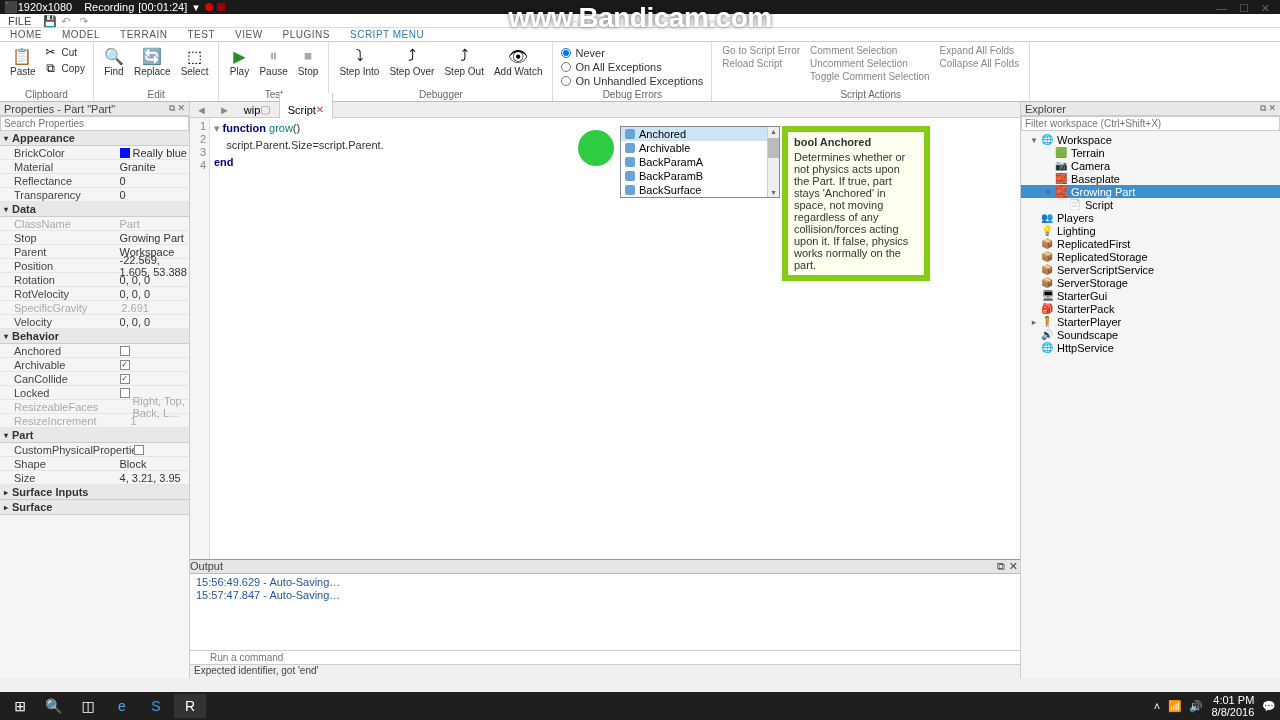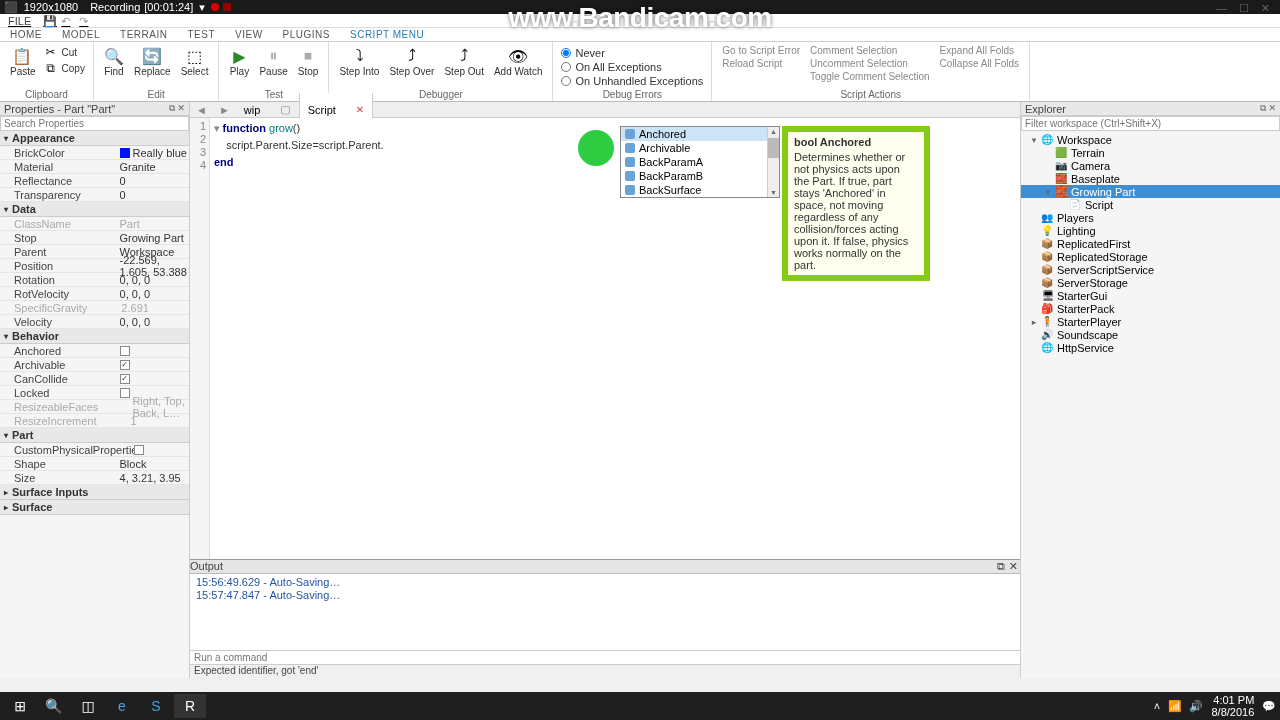--- a/index.html
+++ b/index.html
@@ -3,21 +3,21 @@
 <meta charset="utf-8">
 <style>
 * { margin: 0; padding: 0; box-sizing: border-box; font-family: "Segoe UI", Tahoma, sans-serif; font-size: 11px; }
 body { background: #f0f0f0; width: 1280px; height: 720px; overflow: hidden; position: relative; }
 .titlebar { height: 14px; background: #1a1a1a; color: #fff; display: flex; align-items: center; padding: 0 4px; font-size: 10px; }
 .titlebar .rec { color: #fff; margin-left: 12px; }
 .titlebar .rec-dot { display:inline-block; width:8px;height:8px;background:#d00;border-radius:50%;margin-left:6px;vertical-align:middle;}
 .titlebar .rec-stop { display:inline-block;width:8px;height:8px;background:#900;margin-left:4px;vertical-align:middle;}
 .win-controls { position:absolute; right:2px; top:0; display:flex; gap:12px; padding:2px 8px;}
 .win-controls span { cursor:pointer; color:#666;}
-.menubar { height: 14px; background: #fff; border-bottom: 1px solid #ddd; display: flex; align-items: center; font-size: 10px; text-decoration: underline;}
+.menubar { height: 14px; background: #fff; border-bottom: 1px solid #ddd; display: flex; align-items: center; font-size: 10px;}
 .menubar .file { padding: 0 8px; color:#444;}
 .menubar .qat { display:flex; gap:6px; padding:0 4px;}
 .menubar .qat span { width:12px;height:12px; color:#999;}
 .tabs { height:14px; background:#fff; display:flex; align-items:center; border-bottom:1px solid #ccc;}
 .tabs .tab { padding: 0 10px; font-size:10px; color:#555; cursor:pointer; letter-spacing:0.5px;}
 .tabs .tab.active { color:#2a7ab8;}
 .ribbon { height: 60px; background: #fff; border-bottom: 1px solid #bbb; display: flex; }
 .ribbon-group { border-right: 1px solid #ddd; padding: 2px 6px 0 6px; display: flex; flex-direction: column; justify-content: space-between;}
 .ribbon-group .controls { display:flex; gap:2px; align-items:flex-start; flex:1;}
 .ribbon-group .label { text-align:center; font-size:10px; color:#666; padding-bottom:1px;}
@@ -43,21 +43,21 @@
 .prop-row .pname { width:55%; padding:0 4px 0 14px; color:#444; display:flex;align-items:center;}
 .prop-row .pname.dim { color:#aaa;}
 .prop-row .pval { width:45%; padding:0 2px; color:#333; display:flex;align-items:center;gap:3px;}
 .prop-row .pval.dim { color:#aaa;}
 .color-swatch { width:10px;height:10px;display:inline-block;}
 .checkbox { width:10px;height:10px;border:1px solid #888;display:inline-block;background:#fff;}
 .checkbox.checked::after{content:"✓";font-size:8px;color:#333;line-height:8px;display:block;text-align:center;}
 .center { flex:1; display:flex; flex-direction:column; background:#fff;}
 .doc-tabs { height:16px; background:#eee; border-bottom:1px solid #ccc; display:flex; align-items:center;}
 .doc-tabs .dback,.doc-tabs .dfwd{padding:0 6px;color:#888;cursor:pointer;}
-.doc-tab { padding:17px 8px; height:100%; display:flex;align-items:center;gap:20px; font-size:10px; border-right:1px solid #ccc; cursor:pointer;}
+.doc-tab { padding:17px 8px; height:100%; display:flex;align-items:center;gap:0; font-size:10px; border-right:1px solid #ccc; cursor:pointer;}
 .doc-tab.active { background:#fff;}
 .doc-tab .close { color:#c44; font-size:10px;}
 .code-area { flex:1; display:flex; background:#fff; position:relative;}
 .gutter { width:20px; background:#f5f5f5; border-right:1px solid #ddd; text-align:right; padding:2px 3px 0 0; color:#888; font-family:Consolas,monospace; font-size:11px; line-height:13px;}
 .code { flex:1; padding:2px 4px; font-family:Consolas,monospace; font-size:11px; line-height:17px; color:#333; white-space:pre;}
 .kw { color:#00007f; font-weight:bold;}
 .fn { color:#007f7f;}
 .autocomplete { position:absolute; background:#fff; border:1px solid #888; left:430px; top:8px; width:160px; font-size:10px;}
 .autocomplete .ac-row { padding:1px 4px; display:flex;align-items:center;gap:4px;}
 .autocomplete .ac-row.sel { background:#cde4f7;}
@@ -67,41 +67,41 @@
 .autocomplete .scrollbar .arr{text-align:center;font-size:8px;color:#666;}
 .tooltip-box { position:absolute; left:592px; top:8px; width:148px; background:#fffff0; border:6px solid #84cc16; padding:4px 6px; font-size:10px; color:#333;}
 .tooltip-box .tt-title { font-weight:bold; margin-bottom:3px;}
 .green-circle { position:absolute; left:388px; top:12px; width:36px;height:36px; background:#2ecc40; border-radius:50%; }
 .output-panel { border-top:1px solid #999;}
 .output-header { height:14px; background:#e5e5e5; border-bottom:1px solid #bbb; font-size:10px; color:#444; position:relative;}
 .output-header .obtns { position:absolute;right:2px;top:0;display:flex;gap:4px;}
 .output-body { height:76px; background:#fff; padding:2px 6px; font-size:10px; color:#2255aa;}
 .output-body div { line-height:13px;}
 .cmd-bar { height:14px; border-top:1px solid #ccc; padding:0 4px;}
-.cmd-bar input { width:100%; border:none; font-size:10px; background:transparent; color:#888;}
+.cmd-bar input { width:100%; border:none; font-size:10px; background:transparent; color:#888;margin-left:16px;}
 .status-bar { height:14px; background:#f0f0f0; border-top:1px solid #ccc; padding:0 4px; font-size:10px; color:#444;}
 .explorer-tree { flex:1; overflow:auto; padding:2px 0; font-size:10px;}
 .tree-row { display:flex;align-items:center;gap:3px;padding:0 2px;height:13px;cursor:pointer;}
 .tree-row.selected { background:#3d8fd1; color:#fff;}
 .tree-row .tico { width:12px;height:12px;display:inline-flex;align-items:center;justify-content:center;font-size:10px;}
 .tree-row .exp { width:10px;color:#666;font-size:9px;text-align:center;}
 .taskbar { position:absolute; bottom:0; left:0; right:0; height:28px; background:#1f1f1f; display:flex;align-items:center;justify-content:space-between;padding:0 4px;}
 .taskbar .tb-left { display:flex;gap:2px;align-items:center;}
 .taskbar .tb-btn { width:32px;height:24px;display:flex;align-items:center;justify-content:center;color:#fff;font-size:14px;cursor:pointer;}
 .taskbar .tb-right { display:flex;align-items:center;gap:8px;color:#fff;font-size:10px;}
 .watermark { position:absolute; top:2px; left:50%; transform:translateX(-50%); font-size:28px; font-weight:bold; color:#fff; text-shadow:0 0 4px rgba(0,0,0,0.6); font-family:Arial; letter-spacing:-0.5px; pointer-events:none; z-index:100;}
 </style>
 </head>
 <body>
 
 <div class="watermark">www.Bandicam.com</div>
 
 <div class="titlebar">
   <span>⬛</span>
-  <span style="margin-left:6px;">1920x1080</span>
+  <span style="margin-left:0;">1920x1080</span>
   <span class="rec">Recording</span>
   <span style="margin-left:4px;">[00:01:24]</span>
   <span style="margin-left:6px;">▾</span>
   <span class="rec-dot"></span>
   <span class="rec-stop"></span>
 </div>
 
 <div class="win-controls">
   <span>—</span>
   <span>☐</span>

